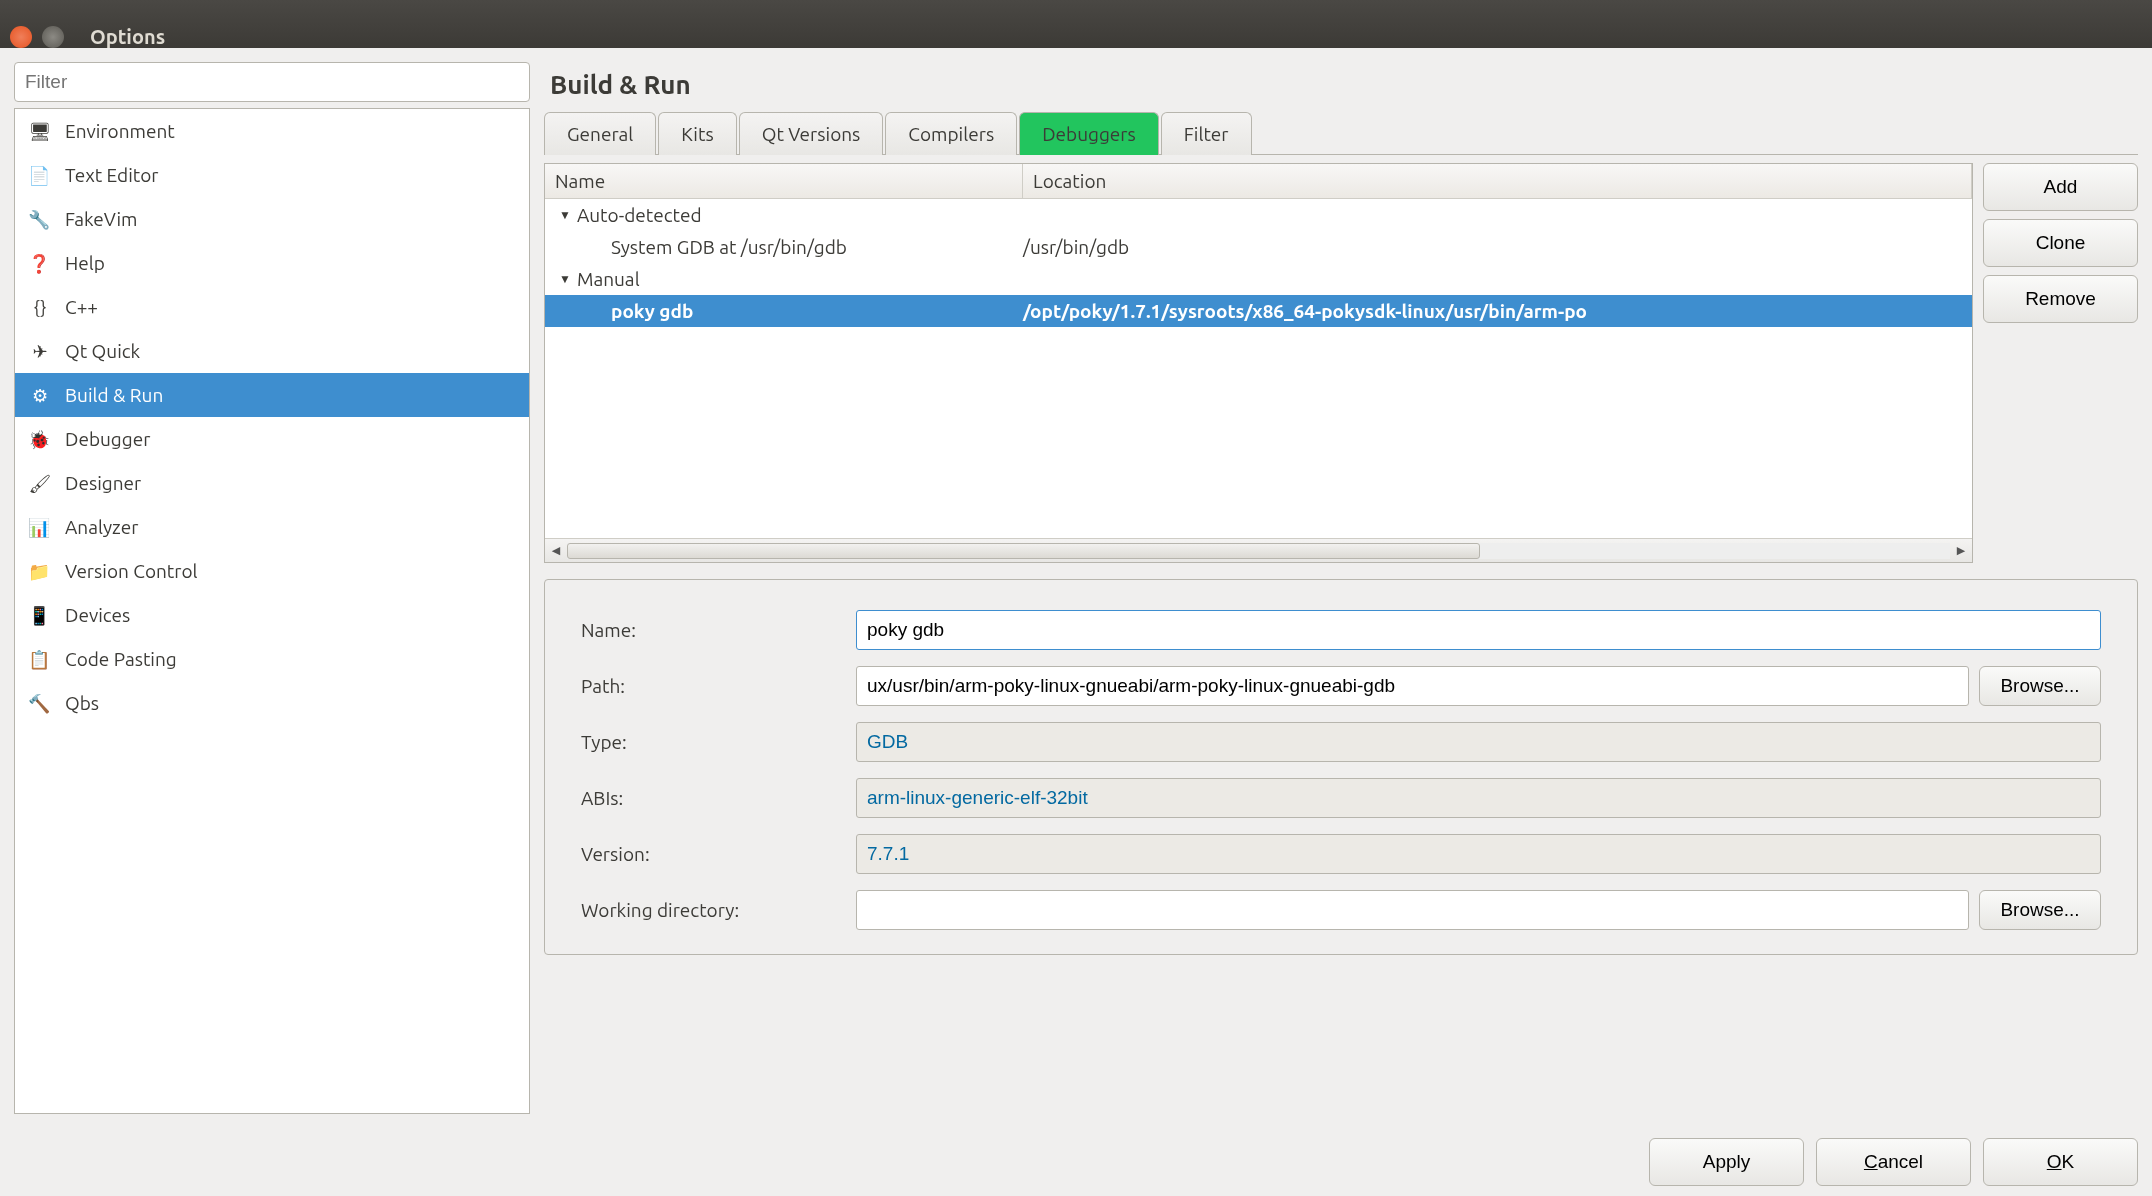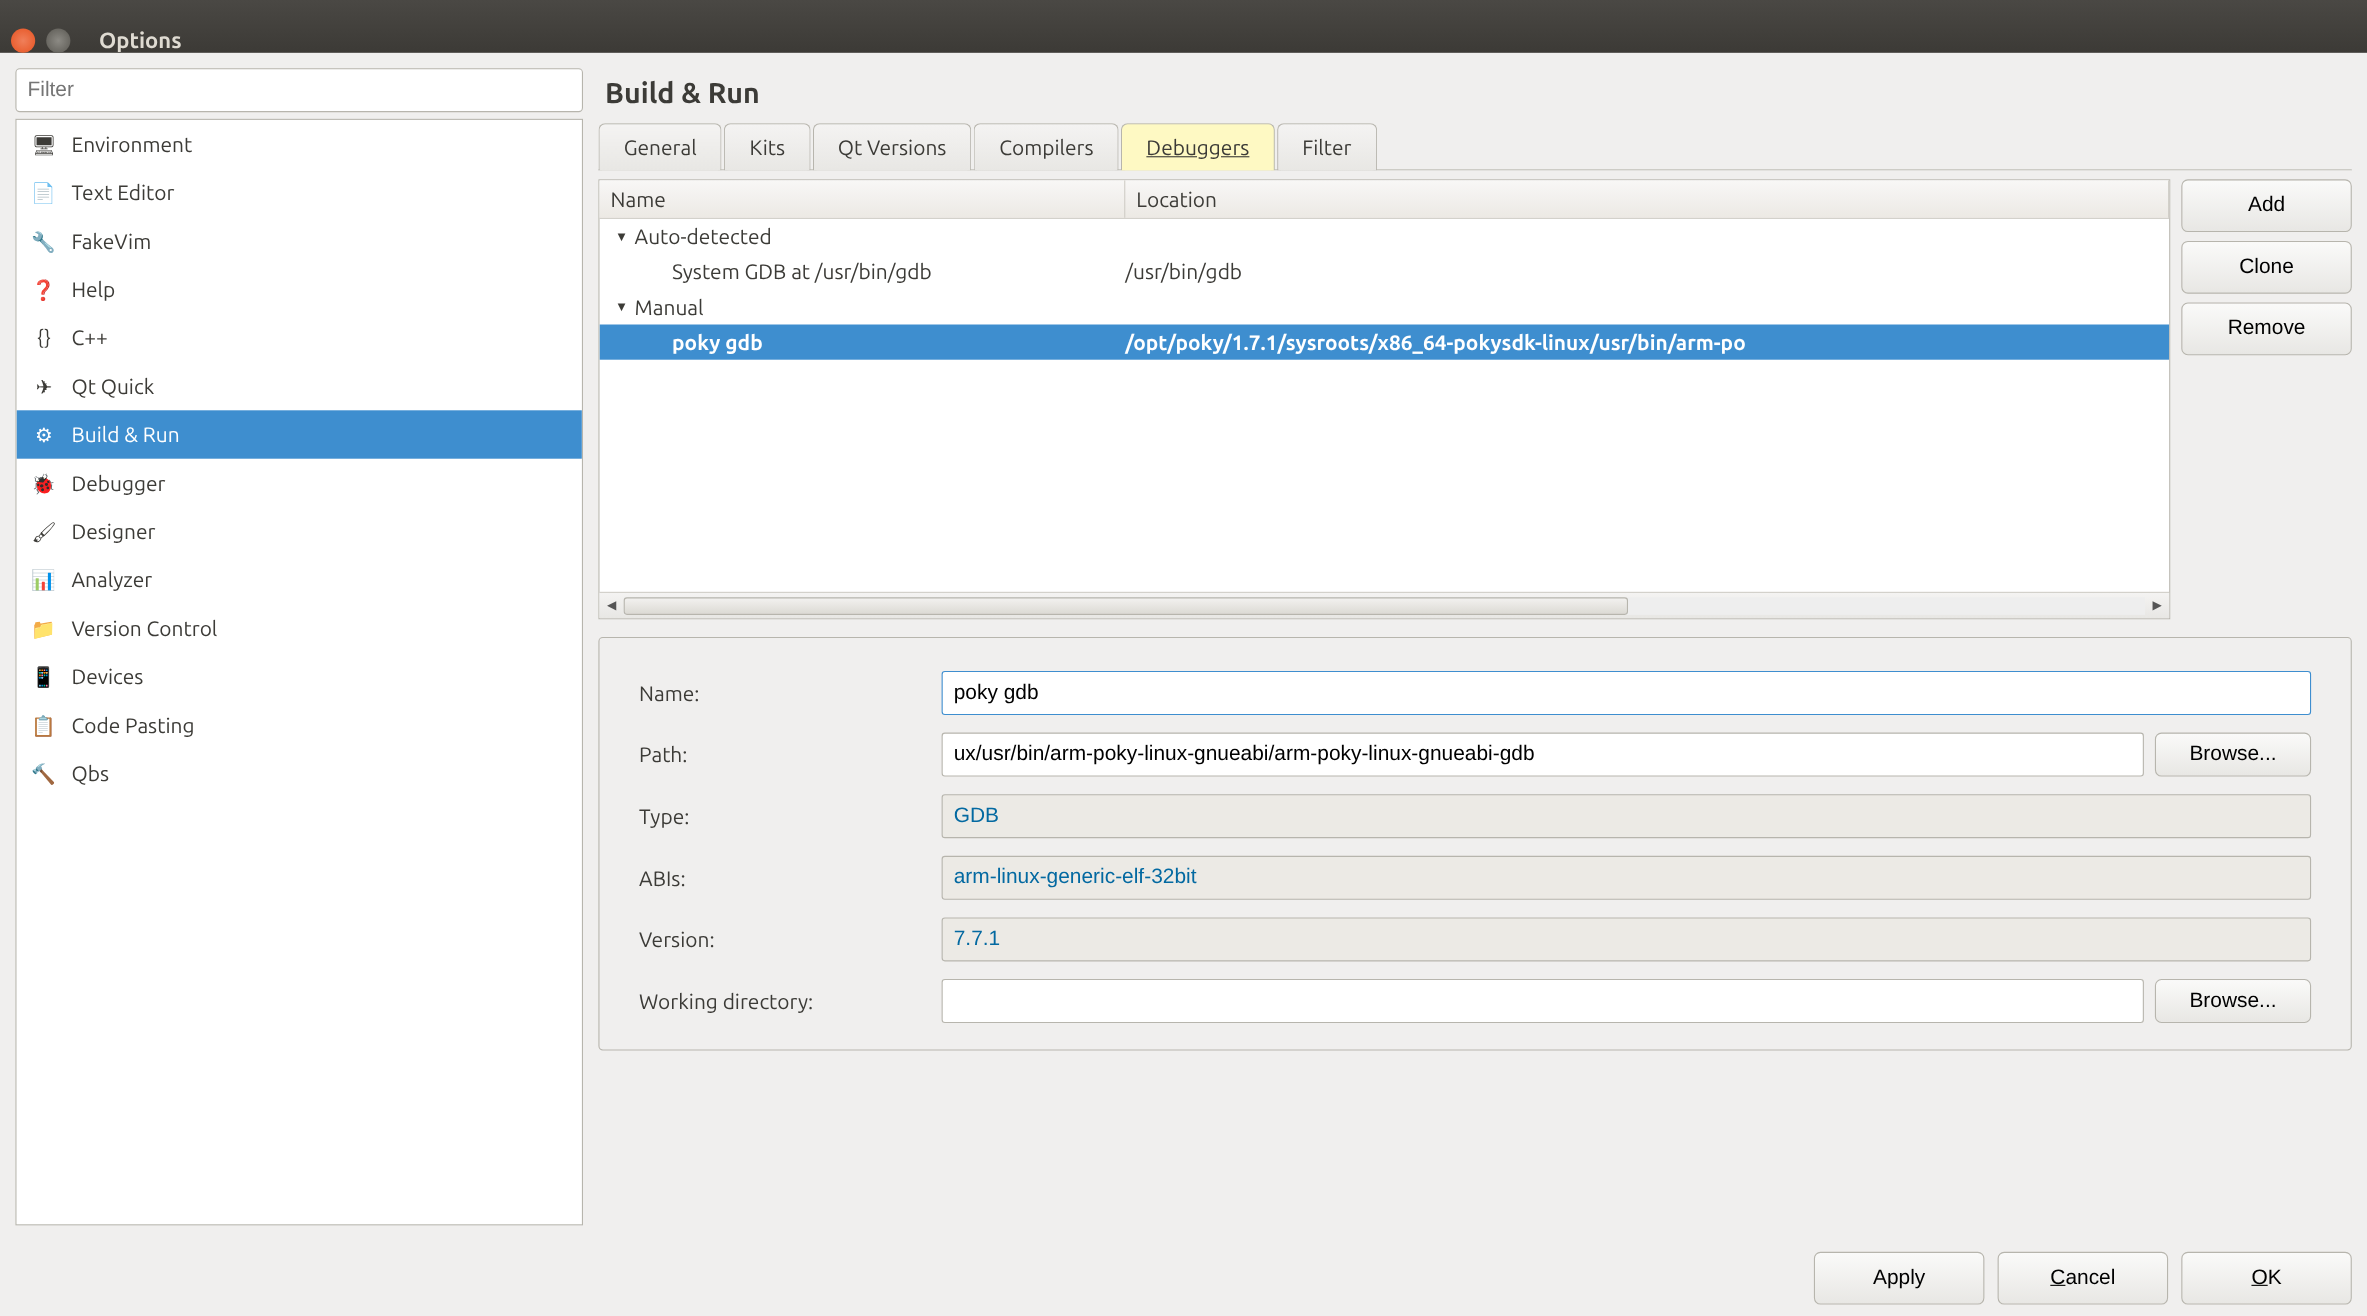--- a/index.html
+++ b/index.html
@@ -99,23 +99,22 @@
   border-bottom: none;
   background: linear-gradient(#f4f3f2, #e8e7e4);
   margin-right: 2px;
   border-radius: 6px 6px 0 0;
   cursor: pointer;
   font-size: 19px;
   position: relative;
   top: 1px;
 }
 .tab.active {
-  background: #fef9c3;
+  background: #22c55e;
   z-index: 2;
-  text-decoration: underline;
 }
 
 .tabbody {
   flex: 1;
   background: #f0efee;
   display: flex;
   flex-direction: column;
   padding-top: 8px;
 }
 .upper {
@@ -226,21 +225,21 @@
 }
 input.txt.name-field {
   border: 1.5px solid #3e8ecf;
   outline: none;
 }
 input.ro {
   background: #eceae5;
   color: #0369a1;
 }
 button.browse {
-  width: 142px;
+  width: 122px;
   height: 40px;
   border: 1px solid #b7b5ad;
   border-radius: 6px;
   background: linear-gradient(#fafaf9, #e8e7e4);
   font-size: 19px;
   cursor: pointer;
 }
 
 .footer {
   display: flex;

